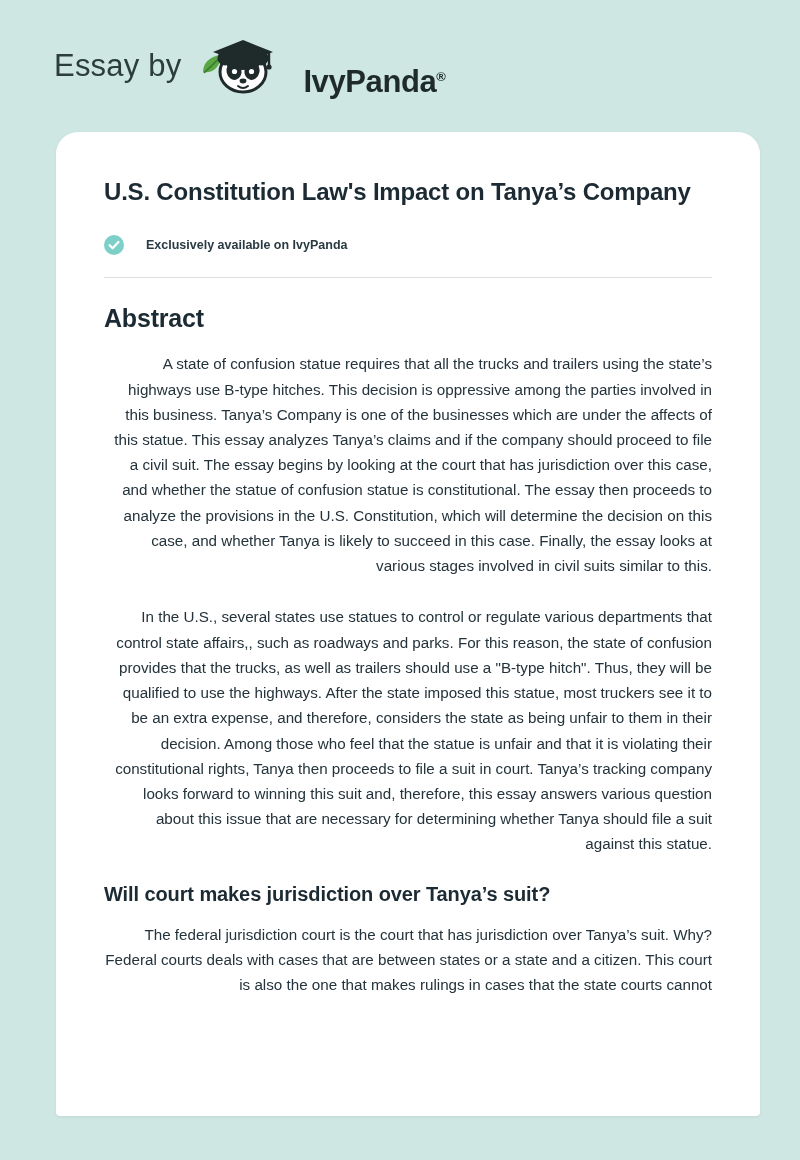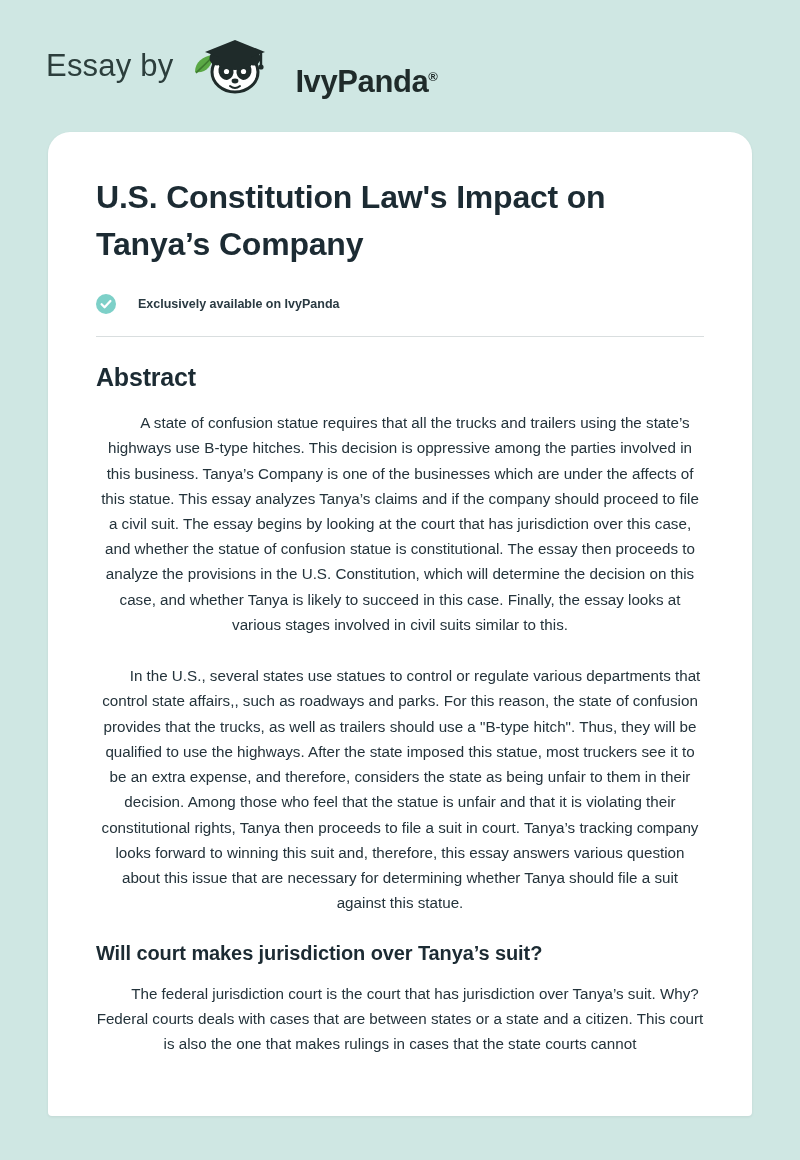--- a/index.html
+++ b/index.html
@@ -11,20 +11,21 @@
     width: 800px;
     height: 1160px;
     background: #cfe7e3;
     font-family: "Liberation Sans", sans-serif;
     overflow: hidden;
   }
   .page {
     width: 720px;
     height: 1160px;
     position: relative;
+    margin-left: 8px;
   }
   
   .header {
     height: 132px;
     display: flex;
     align-items: center;
     padding-left: 46px;
   }
   .brand {
     display: flex;
@@ -68,21 +69,21 @@
     top: 132px;
     width: 704px;
     height: 984px;
     background: #ffffff;
     border-radius: 22px 22px 4px 4px;
     box-shadow: 0 1px 3px rgba(0,0,0,0.07);
     padding: 42px 48px 0 48px;
     overflow: hidden;
   }
   h1.doc-title {
-    font-size: 32px;
+    font-size: 24px;
     line-height: 1.47;
     font-weight: 700;
     color: #1c2b33;
     margin: 0 0 26px 0;
     letter-spacing: -0.2px;
   }
   .exclusive {
     display: flex;
     align-items: center;
     gap: 22px;
@@ -122,21 +123,21 @@
     color: #1c2b33;
     margin: 0 0 16px 0;
     letter-spacing: -0.1px;
   }
   p.para {
     font-size: 15.2px;
     line-height: 1.66;
     color: #24333b;
     margin: 0 0 26px 0;
     text-indent: 30px;
-    text-align: center;
+    text-align: right;
   }
   .block { margin-bottom: 0; }
 </style>
 </head>
 <body>
 
 <div class="page">
 
   <div class="header">
     <div class="brand">

